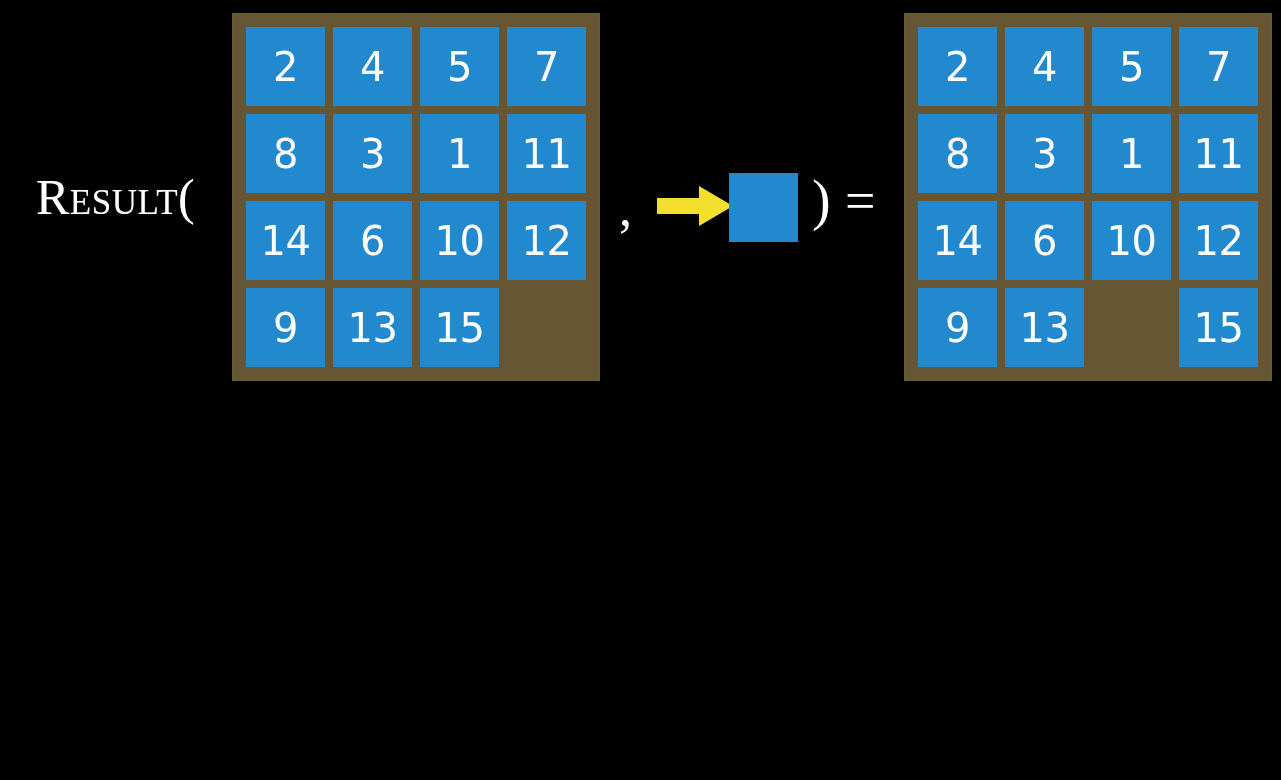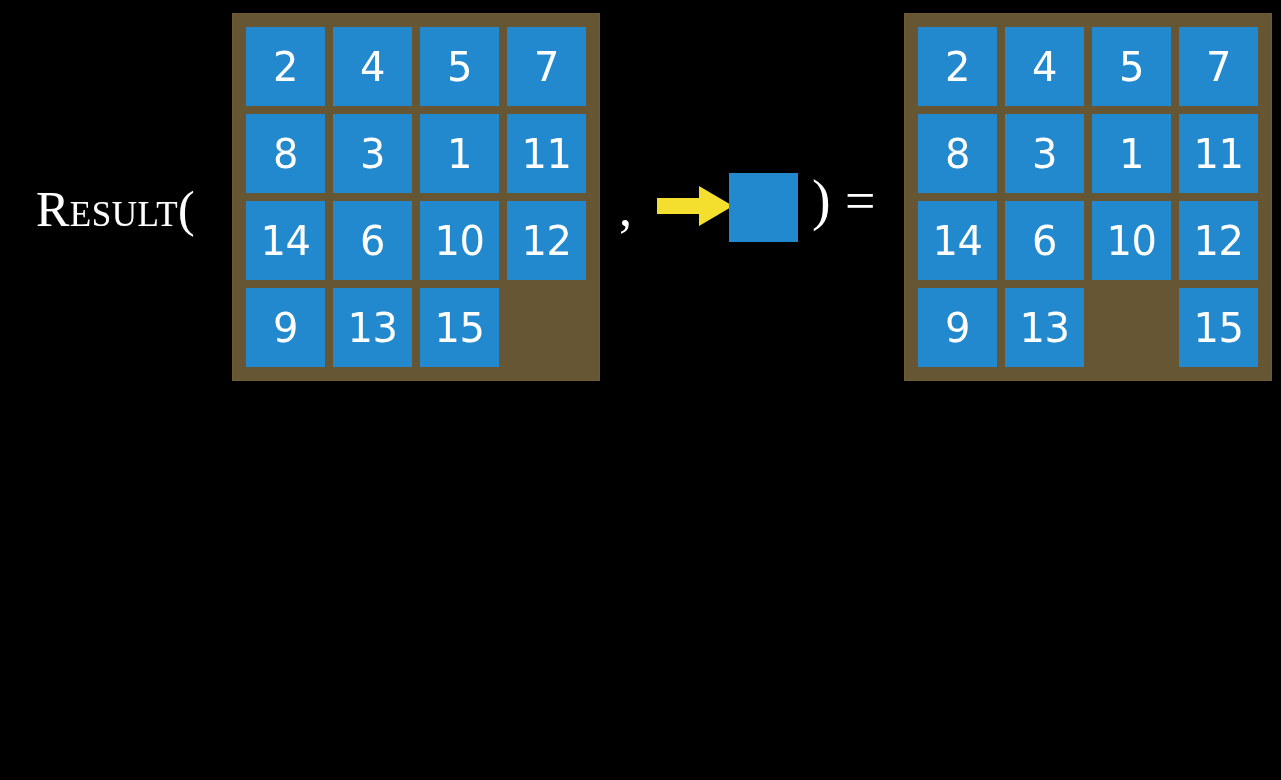--- a/index.html
+++ b/index.html
@@ -37,21 +37,21 @@
     position: absolute;
     color: #ffffff;
     font-family: "Liberation Serif", serif;
     font-variant: small-caps;
     font-size: 50px;
     line-height: 1;
     letter-spacing: 0.5px;
     white-space: nowrap;
     text-shadow: 0 0 1px rgba(255,255,255,0.35);
   }
-  .row-1 .result-label { left: 36px; top: 184px; }
+  .row-1 .result-label { left: 36px; top: 172px; }
 
   
   .punct {
     position: absolute;
     color: #ffffff;
     font-family: "Liberation Serif", serif;
     font-size: 52px;
     line-height: 1;
     white-space: nowrap;
   }

